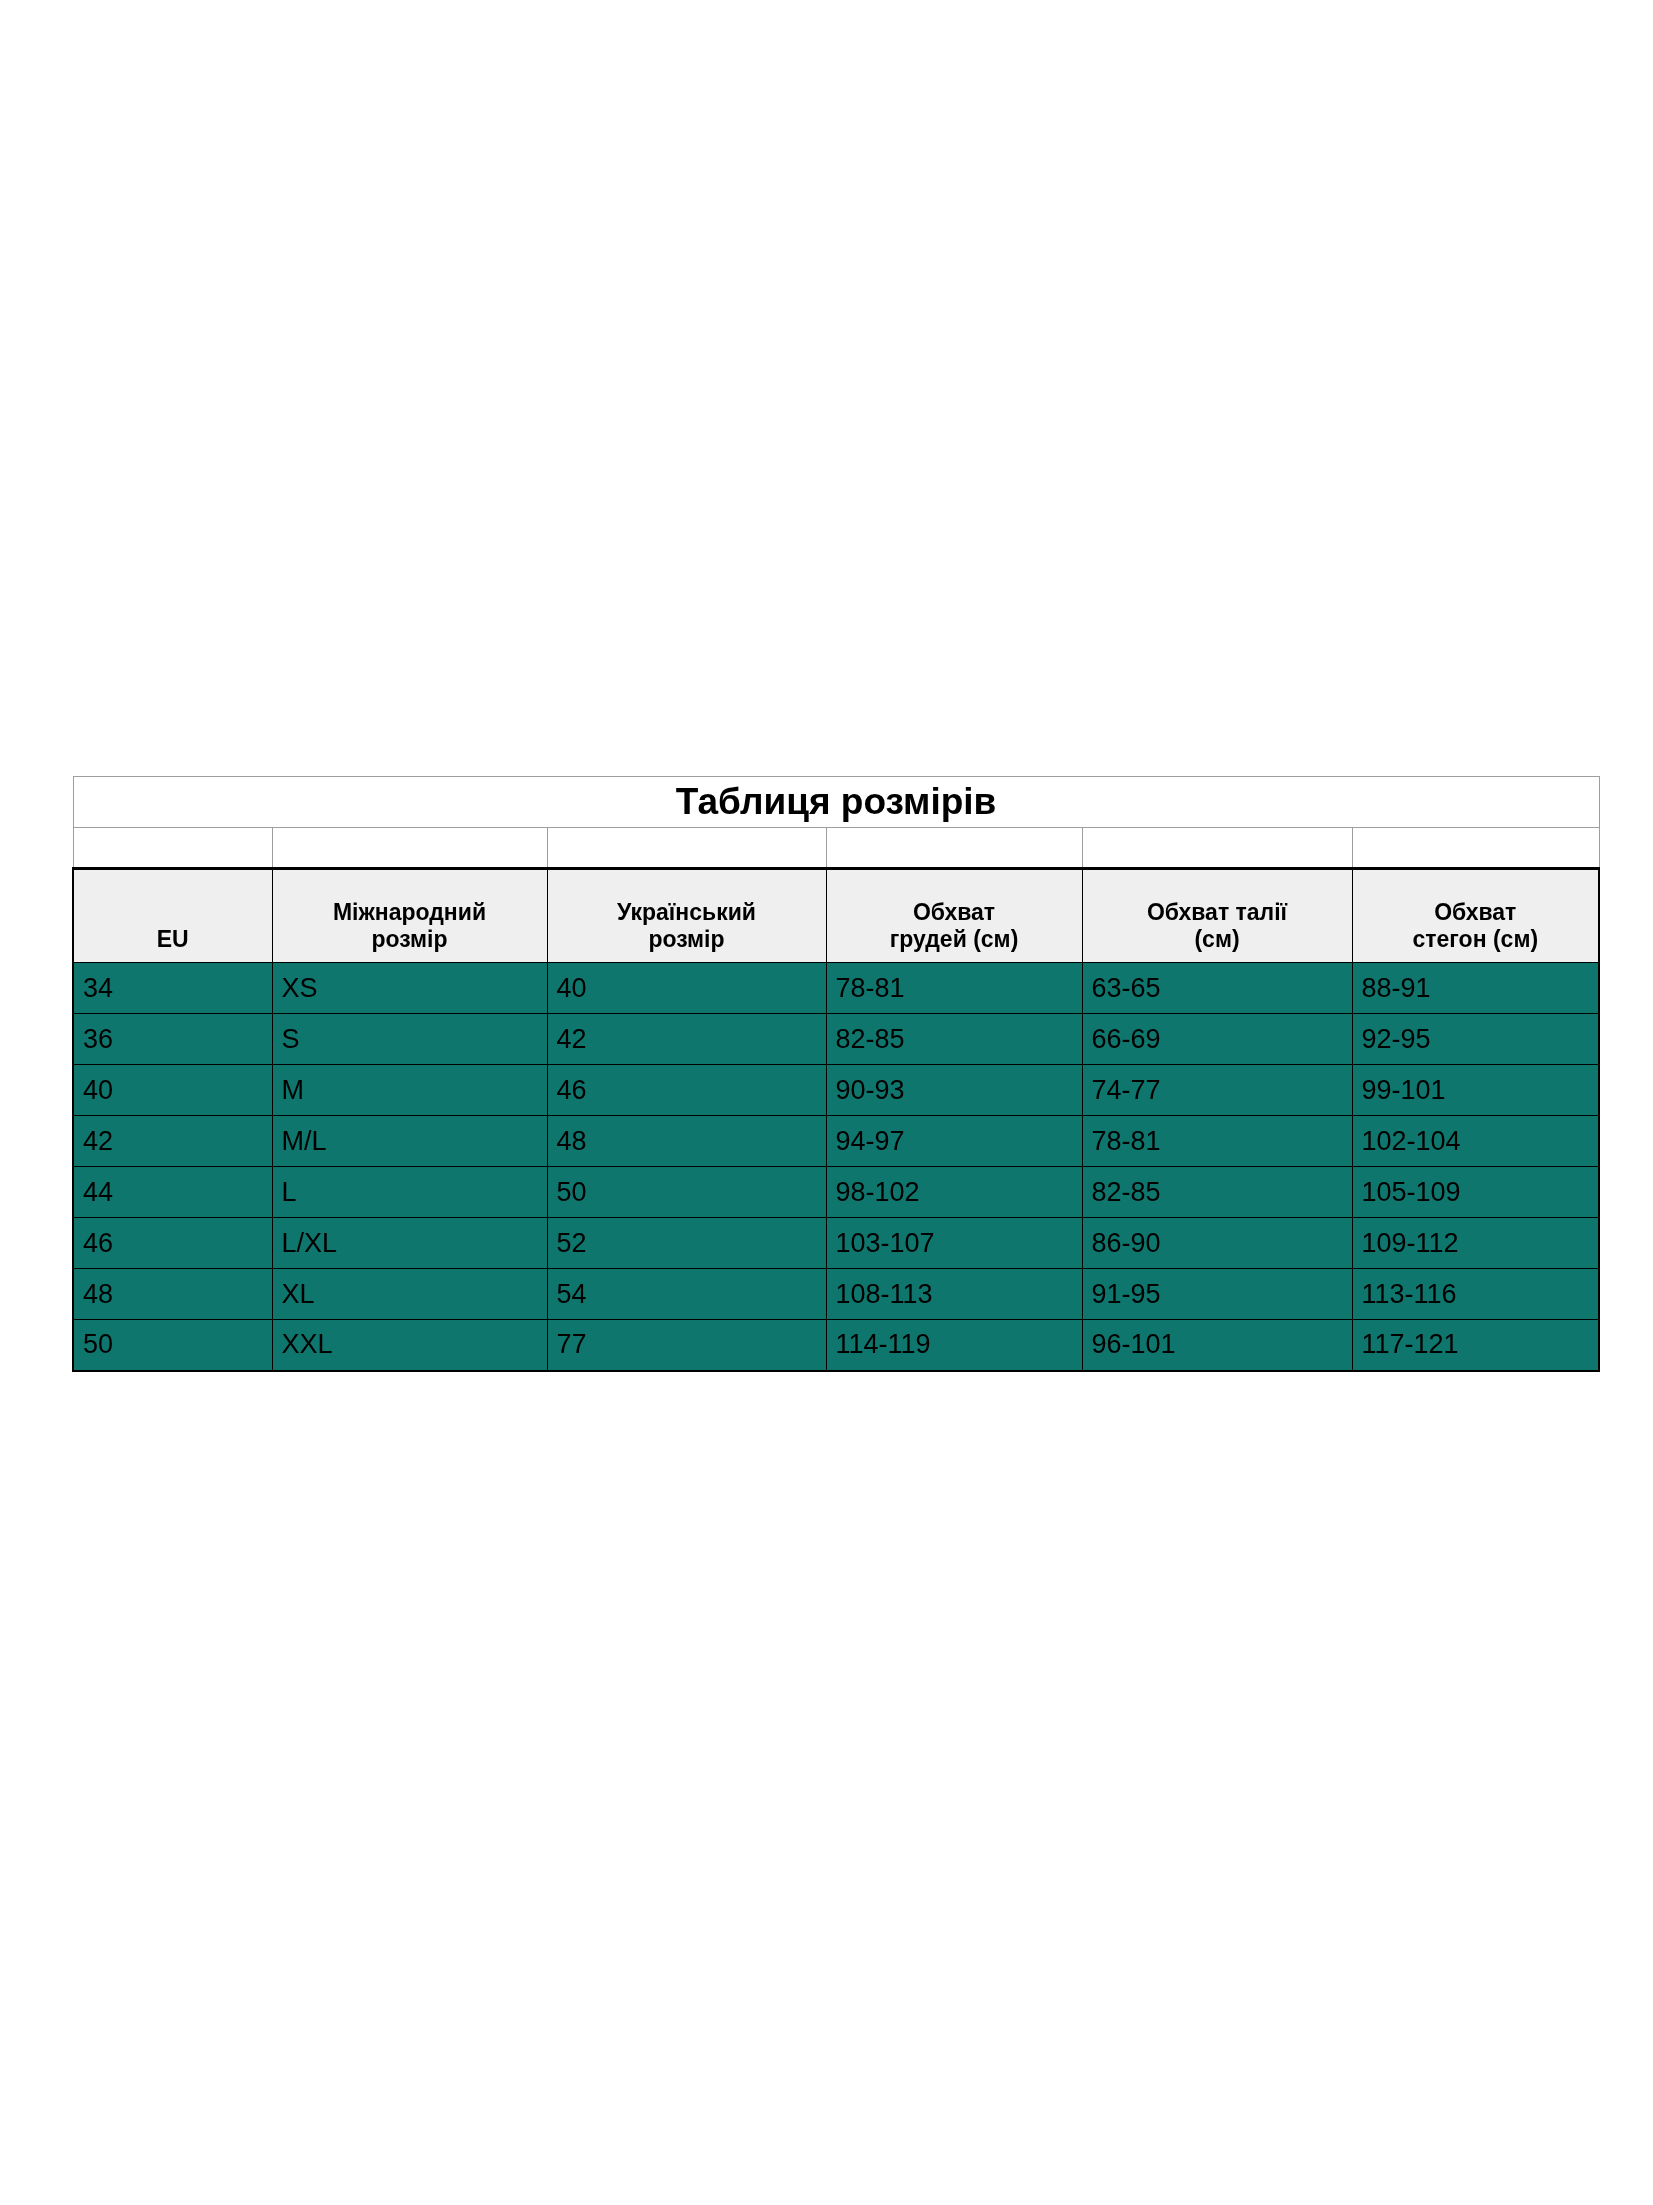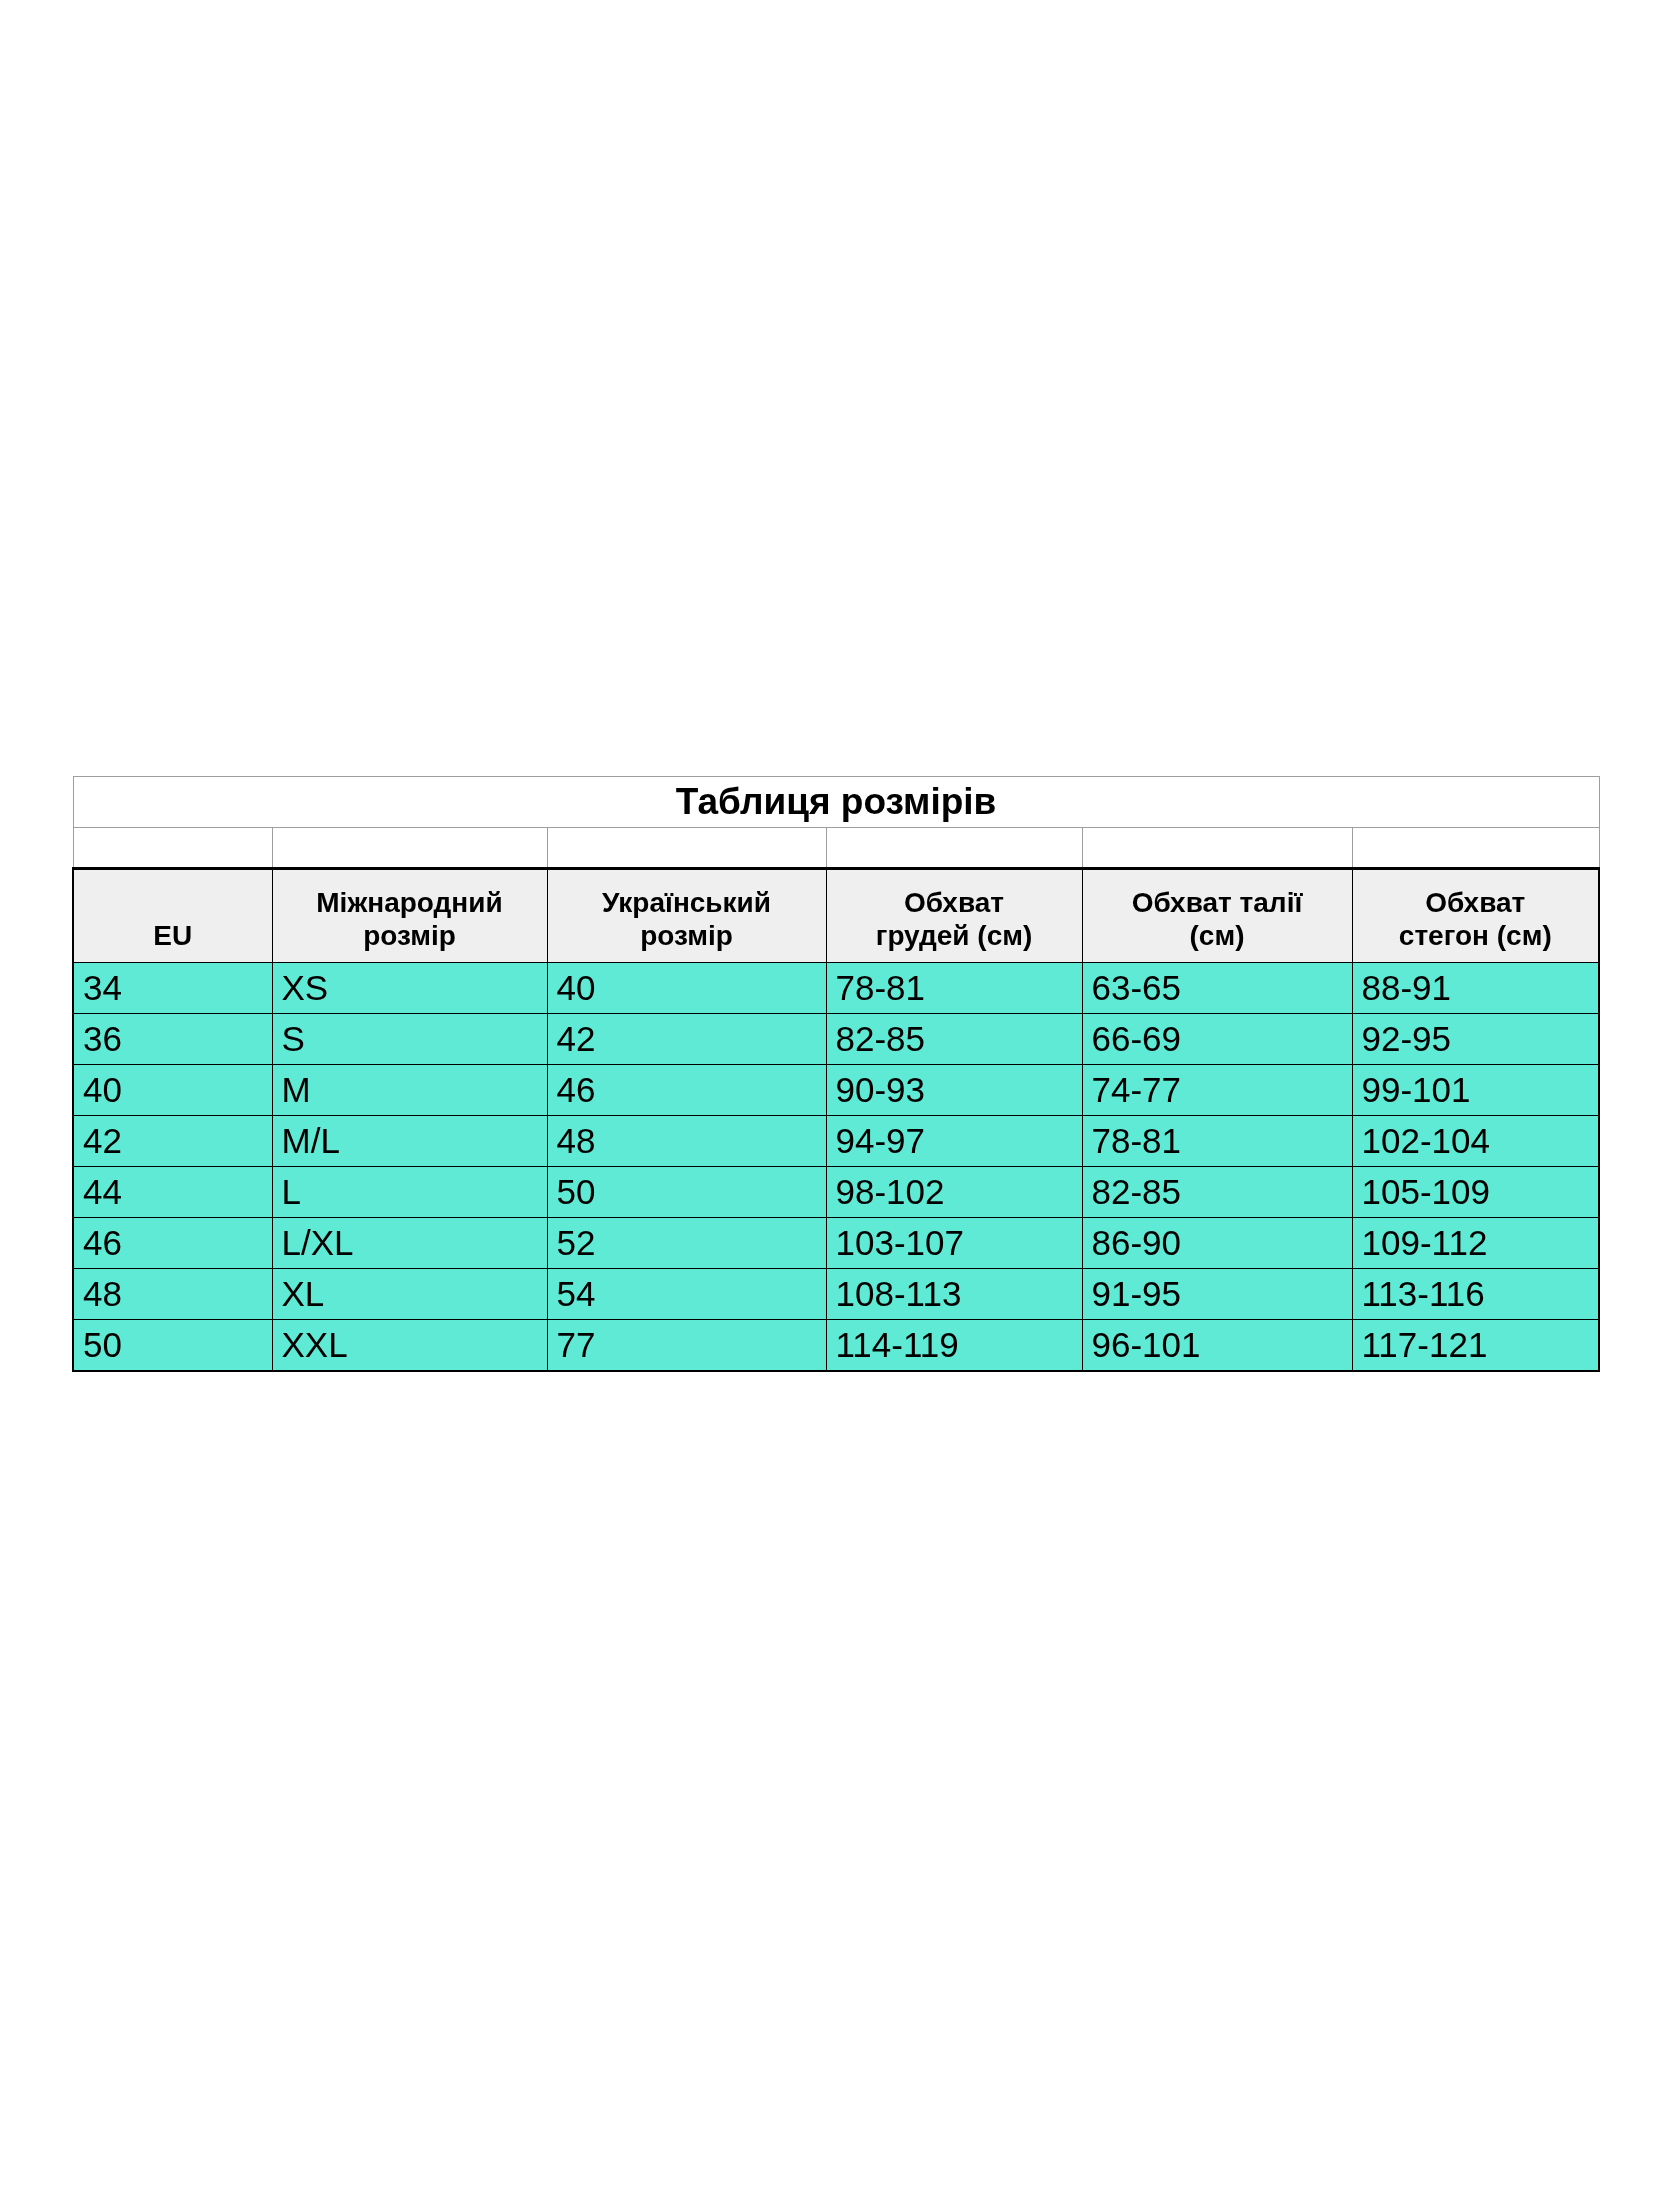--- a/index.html
+++ b/index.html
@@ -39,40 +39,40 @@
     height: 41px;
     border: 1.6px solid #9e9e9e;
     background: #ffffff;
   }
   
   tr.header-row th {
     height: 94px;
     background: #efefef;
     border: 1.6px solid #000000;
     border-top: 3.3px solid #000000;
-    font-size: 28px;
+    font-size: 23px;
     font-weight: 700;
     line-height: 1.16;
     text-align: center;
     vertical-align: bottom;
     padding: 0 4.9px 9.8px 4.9px;
     white-space: pre-line;
   }
   tr.header-row th:first-child { border-left: 2.5px solid #000000; text-align: center; }
   tr.header-row th:last-child  { border-right: 2.5px solid #000000; }
   
   tr.data-row td {
     height: 51px;
     border: 1.6px solid #000000;
-    font-size: 35px;
+    font-size: 27px;
     font-weight: 400;
     text-align: left;
     vertical-align: middle;
     padding: 0 4.9px 0 9px;
-    background: #5eead4;
+    background: #0f766e;
     white-space: nowrap;
     overflow: hidden;
   }
   tr.data-row td:first-child { border-left: 2.5px solid #000000; }
   tr.data-row td:last-child  { border-right: 2.5px solid #000000; }
   tr.data-row:last-child td  { border-bottom: 2.5px solid #000000; }
 </style>
 </head>
 <body>
 

